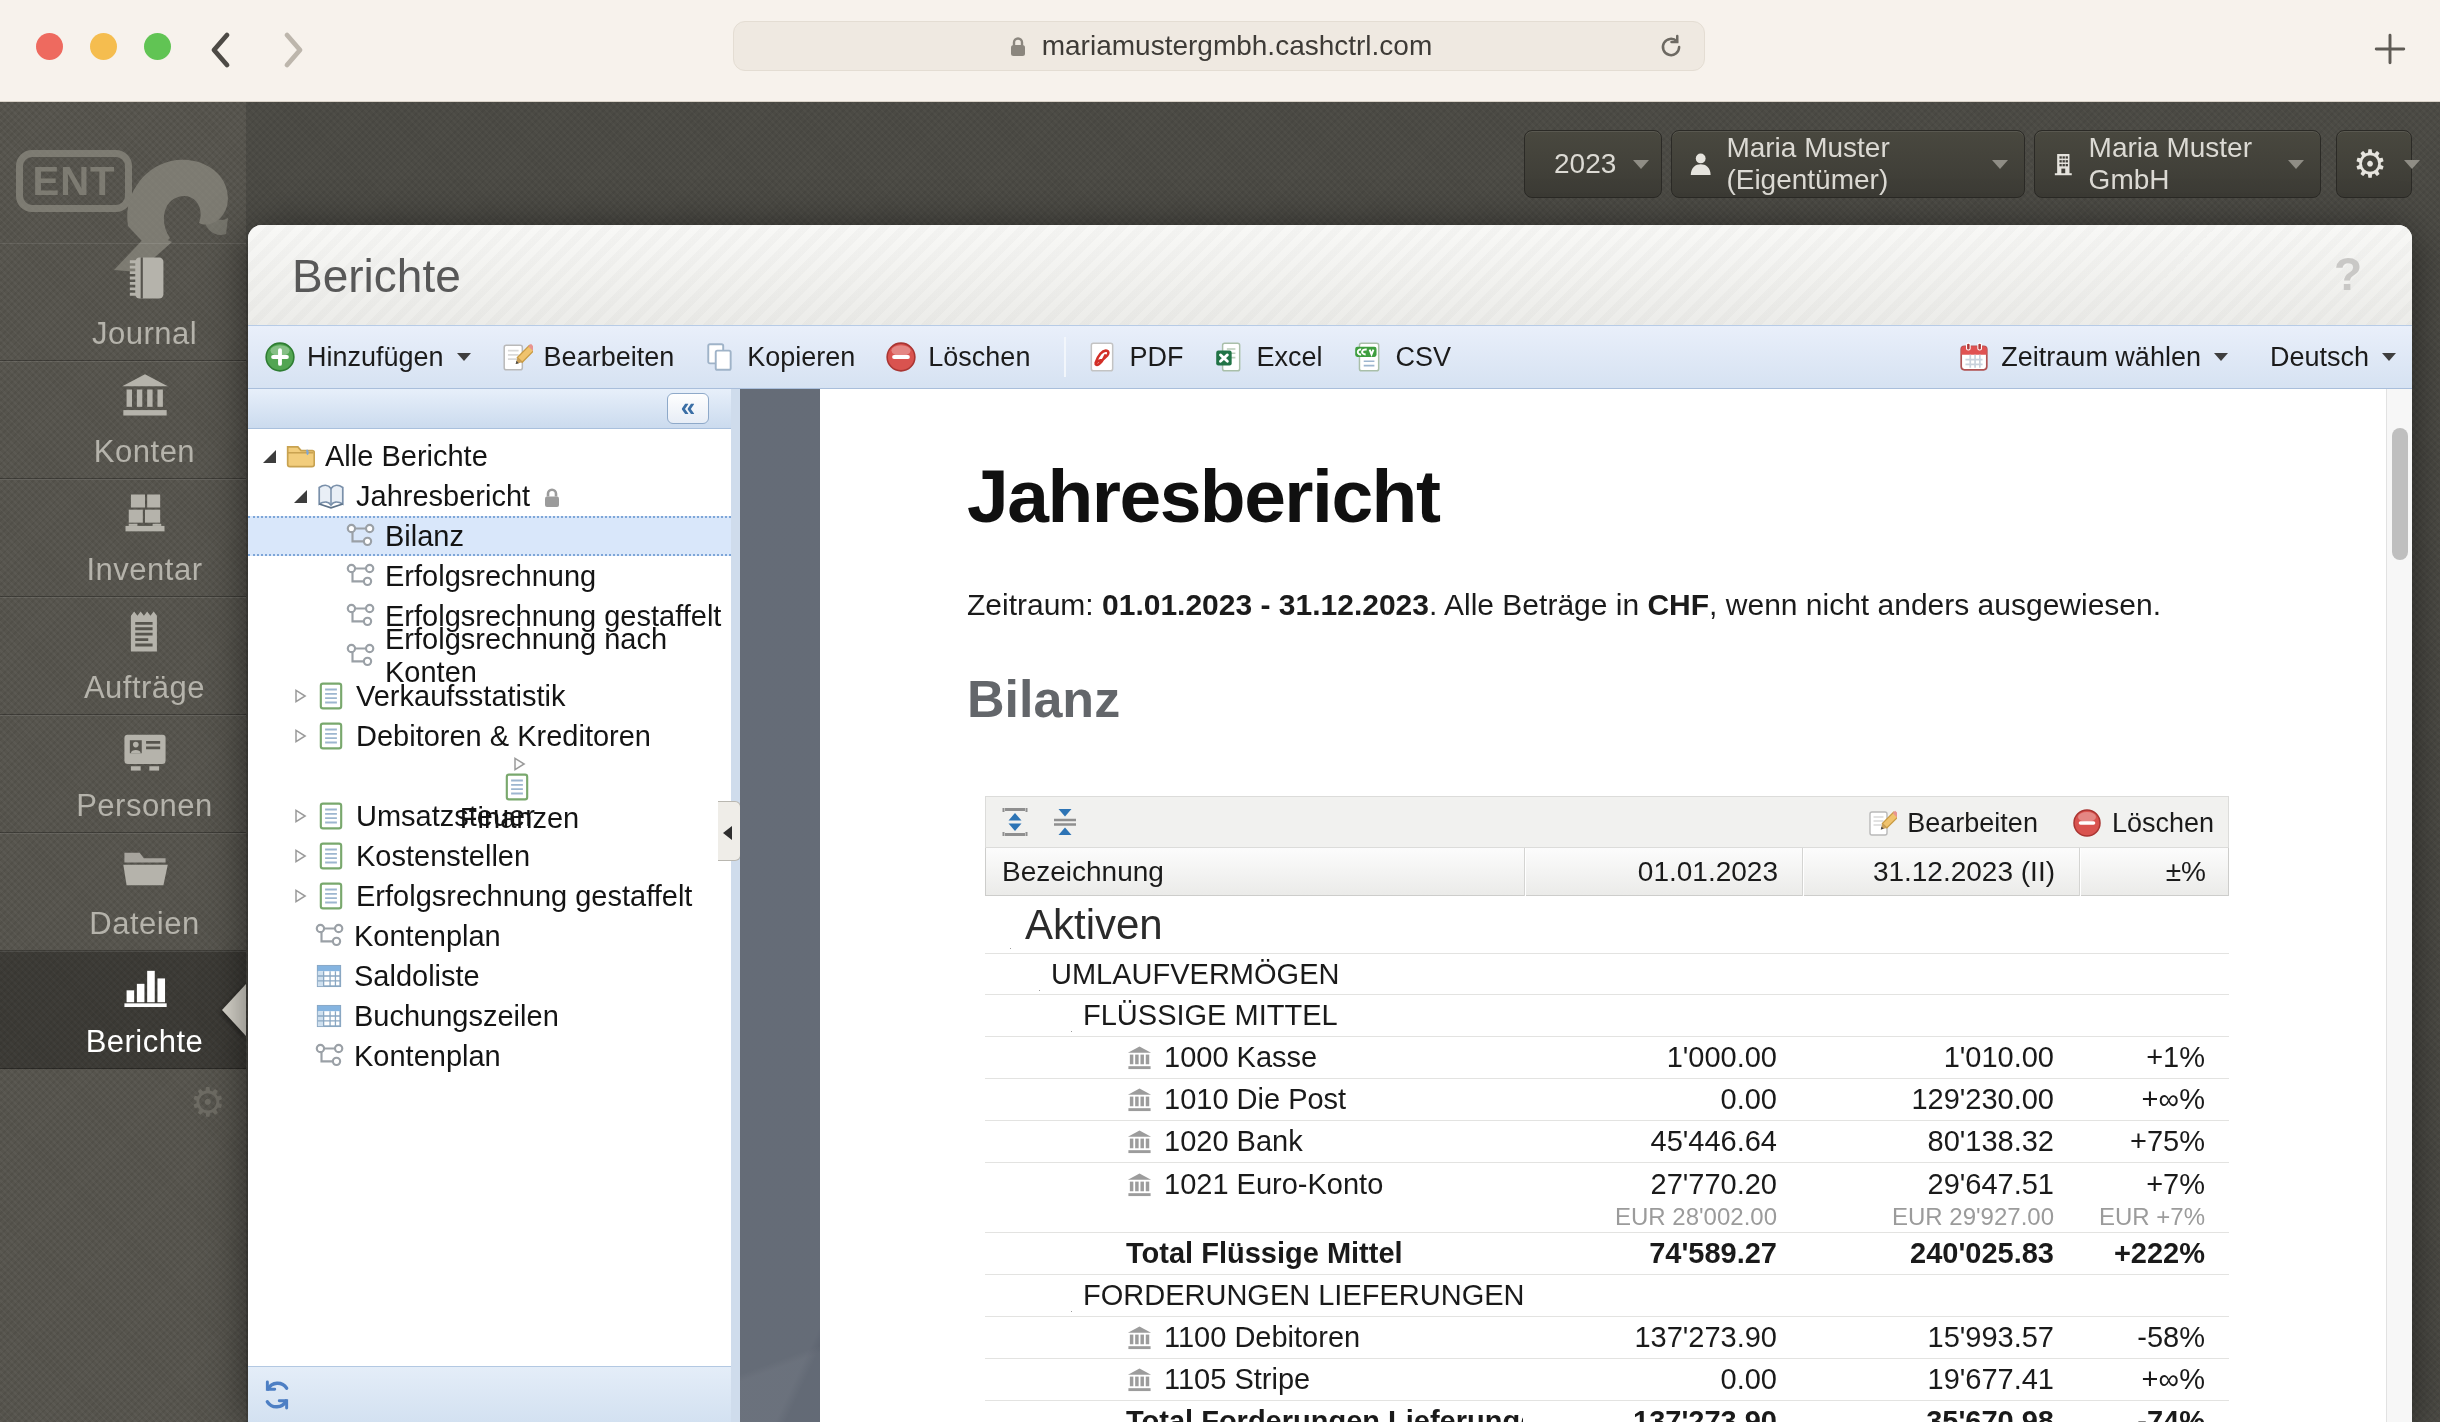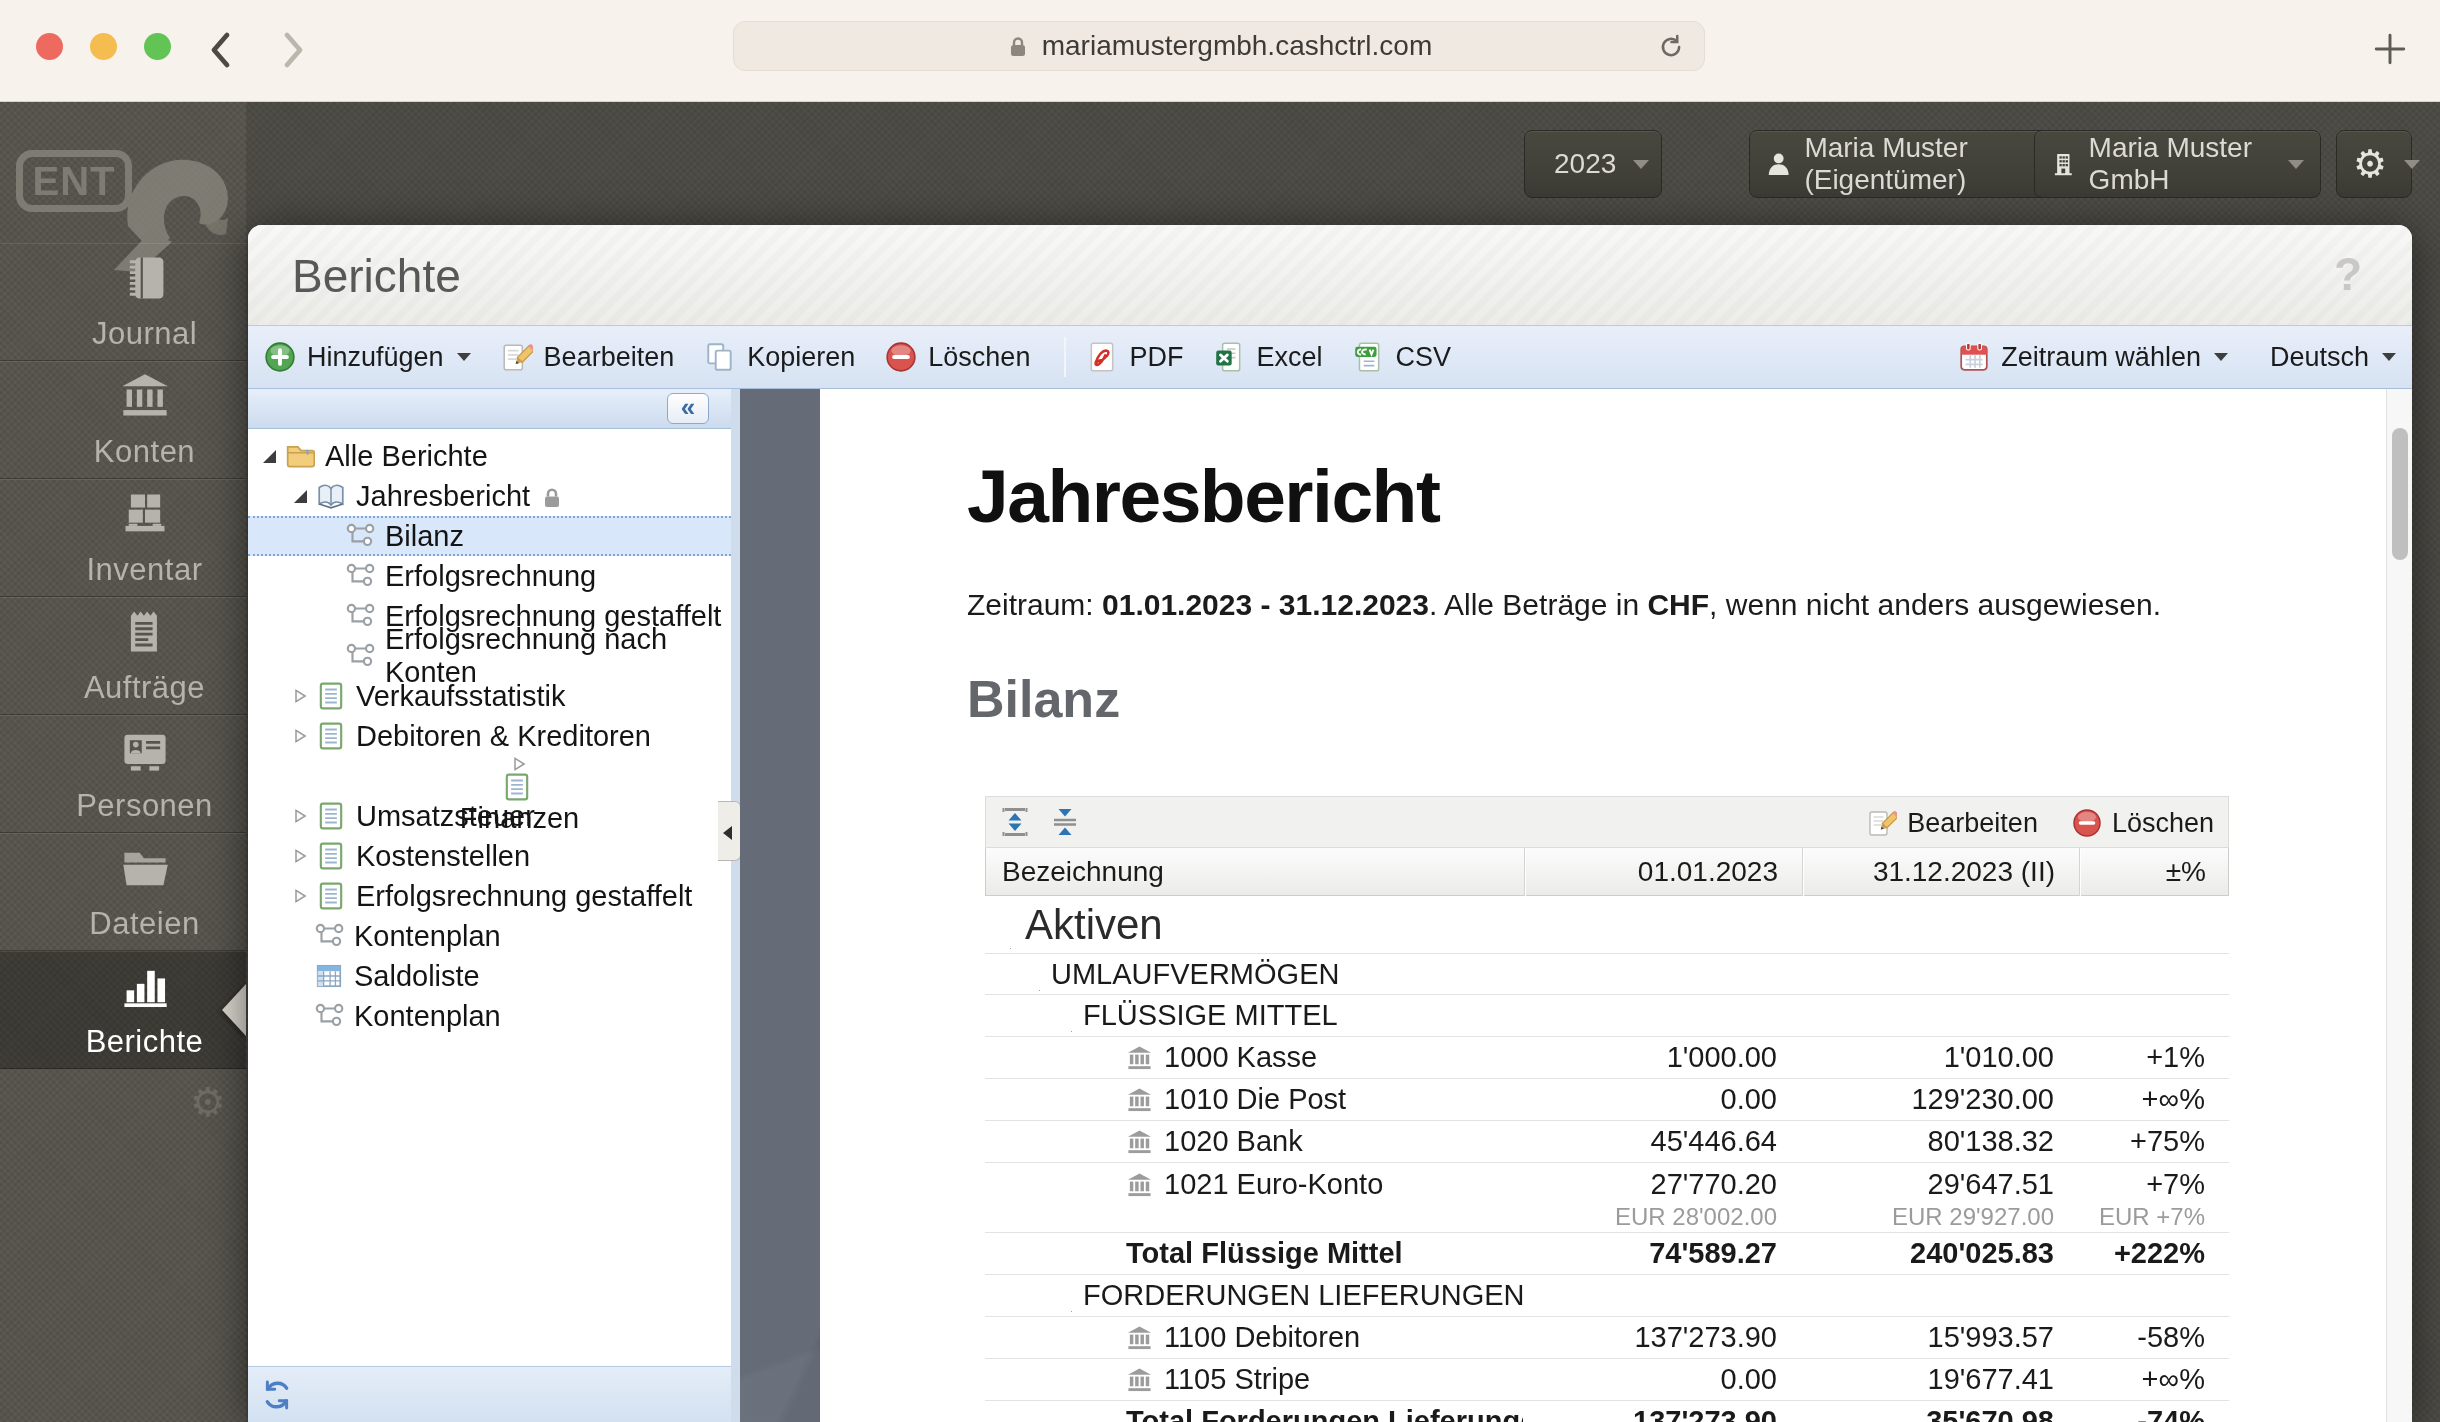--- a/index.html
+++ b/index.html
@@ -341,21 +341,21 @@
                 <rect x="14" y="16" width="4" height="3"></rect>
                 <rect x="20.5" y="16" width="4" height="3"></rect>
                 <rect x="7.5" y="21" width="4" height="3"></rect>
                 <rect x="14" y="21" width="4" height="3"></rect>
                 <rect x="20.5" y="21" width="4" height="3"></rect>
               </g>
             </svg></span>
           <span>2023</span>
           <span class="caret"></span>
         </div>
-        <div class="tbtn" style="left: 1749px; width: 354px;">
+        <div class="tbtn" style="left: 1671px; width: 354px;">
           <span class="icon"><svg viewBox="0 0 32 32" fill="currentColor">
               <circle cx="16" cy="9" r="6.2"></circle>
               <path d="M3.5 30 C3.5 20 10 16.2 16 16.2 C22 16.2 28.5 20 28.5 30 Z"></path>
             </svg></span>
           <span>Maria Muster (Eigentümer)</span>
           <span class="caret"></span>
         </div>
         <div class="tbtn" style="left: 2034px; width: 287px;">
           <span class="icon"><svg viewBox="0 0 32 32" fill="currentColor">
               <rect x="8" y="3" width="16" height="26"></rect>
@@ -647,20 +647,31 @@
               <div class="trow" style="padding-left: 62px;">
                 <span class="ticon"><svg viewBox="0 0 28 28">
                     <rect x="3.5" y="4.5" width="21" height="19" fill="#fff" stroke="#8aa7c2" stroke-width="1.6"></rect>
                     <rect x="3.5" y="4.5" width="21" height="5" fill="#85b4e0"></rect>
                     <rect x="3.5" y="9.5" width="5.5" height="14" fill="#cfe0ef"></rect>
                     <g stroke="#8aa7c2" stroke-width="1.2">
                       <path d="M9 9.5 V23.5 M15 9.5 V23.5 M20 9.5 V23.5 M3.5 14 h21 M3.5 18.5 h21"></path>
                     </g>
                   </svg></span>
                 <span>Saldoliste</span>
+              </div>
+              <div class="trow" style="padding-left: 62px;">
+                <span class="ticon"><svg viewBox="0 0 28 28">
+                    <rect x="3.5" y="4.5" width="21" height="19" fill="#fff" stroke="#8aa7c2" stroke-width="1.6"></rect>
+                    <rect x="3.5" y="4.5" width="21" height="5" fill="#85b4e0"></rect>
+                    <rect x="3.5" y="9.5" width="5.5" height="14" fill="#cfe0ef"></rect>
+                    <g stroke="#8aa7c2" stroke-width="1.2">
+                      <path d="M9 9.5 V23.5 M15 9.5 V23.5 M20 9.5 V23.5 M3.5 14 h21 M3.5 18.5 h21"></path>
+                    </g>
+                  </svg></span>
+                <span>Buchungszeilen</span>
               </div>
               <div class="trow" style="padding-left: 62px;">
                 <span class="ticon"><svg viewBox="0 0 28 28" fill="#fff" stroke="#9aa0a6" stroke-width="2">
                     <path d="M8.5 7 H20 M7 9 V19 H17" fill="none"></path>
                     <circle cx="6" cy="7" r="3.4"></circle>
                     <circle cx="23" cy="7" r="3.4"></circle>
                     <circle cx="21" cy="19" r="3.4"></circle>
                   </svg></span>
                 <span>Kontenplan</span>
               </div>

